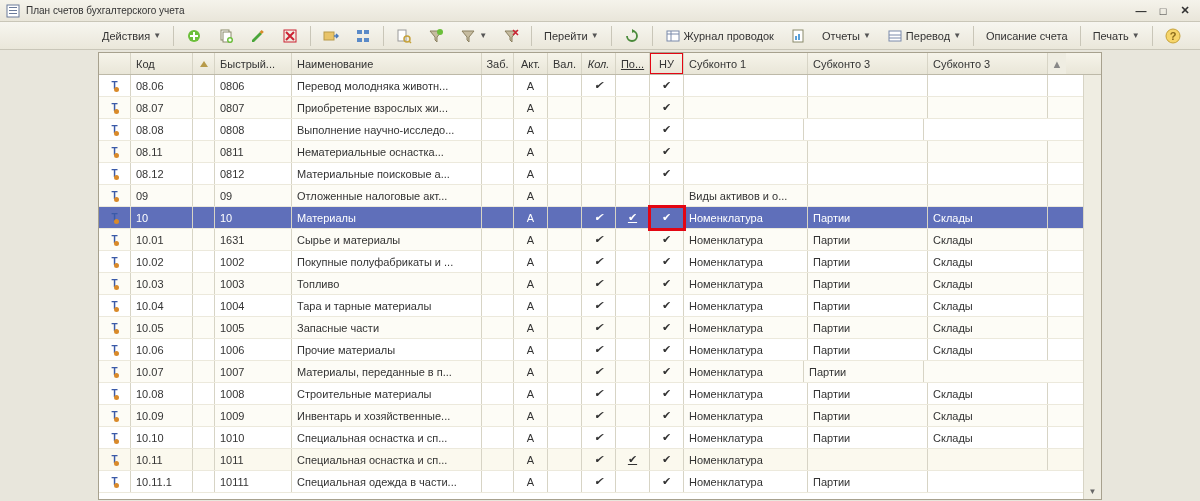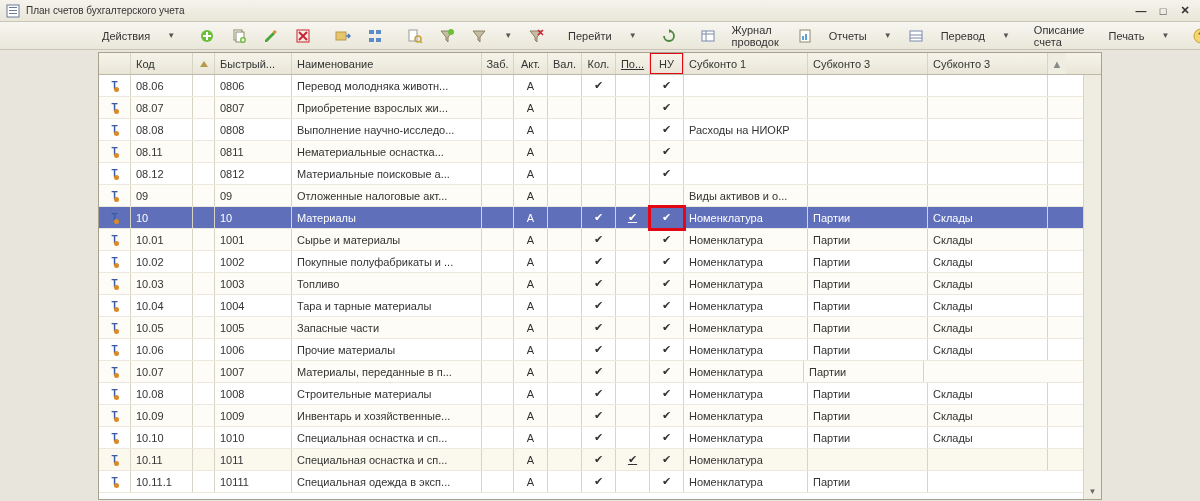--- a/index.html
+++ b/index.html
@@ -7,21 +7,21 @@
 
   
   .titlebar { height: 22px; background: linear-gradient(#f5f3eb,#e9e6da); display: flex; align-items: center; padding: 0 6px; border-bottom: 1px solid #c9c6b8; }
   .titlebar .t-icon { width: 14px; height: 14px; margin-right: 6px; color:#6a7a9a; }
   .titlebar .t-text { flex: 1; color: #333; font-size: 10px; }
   .titlebar .win-btns { display: flex; gap: 4px; }
   .titlebar .win-btn { width: 18px; height: 14px; display:flex; align-items:center; justify-content:center; color:#333; font-weight:bold; cursor:pointer; }
 
   
   .toolbar { height: 28px; background: linear-gradient(#f7f6f0,#eae7da); border-bottom:1px solid #c9c6b8; display:flex; align-items:center; padding:0 6px; gap:2px; padding-left:95px; }
-  .tbtn { height: 22px; padding: 0 6px; display:flex; align-items:center; color:#333; border:1px solid transparent; border-radius:2px; cursor:pointer; gap:17px; }
+  .tbtn { height: 22px; padding: 0 6px; display:flex; align-items:center; color:#333; border:1px solid transparent; border-radius:2px; cursor:pointer; gap:3px; }
   .tbtn .caret { font-size:8px; color:#555; }
   .tsep { width:1px; height:20px; background:#c9c6b8; margin:0 3px; }
   .icn { width:16px; height:16px; display:inline-flex; align-items:center; justify-content:center; }
 
   
   .grid-wrap { margin:2px 98px 2px 98px; border:1px solid #a7a18e; background:#fff; height:448px; display:flex; flex-direction:column;justify-content:flex-end; }
   .grid-head, .grid-row { display:flex; width:100%; }
   .grid-head { background:linear-gradient(#f6f4ea,#e9e6d8); border-bottom:1px solid #bdb9a8; height:22px; flex:0 0 22px; }
   .c { border-right:1px solid #d7d4c5; padding:0 5px; display:flex; align-items:center; overflow:hidden; white-space:nowrap; text-overflow:ellipsis; color:#333; }
   .grid-head .c { position:relative; }
@@ -34,21 +34,21 @@
 
   
   .col-ico   { width:32px; justify-content:center; }
   .col-code  { width:62px; }
   .col-sort  { width:22px; justify-content:center; padding:0; }
   .col-quick { width:77px; }
   .col-name  { width:190px; }
   .col-zab   { width:32px; justify-content:center; }
   .col-akt   { width:34px; justify-content:center; }
   .col-val   { width:34px; justify-content:center; }
-  .col-kol   { width:34px; justify-content:center; }
+  .col-kol   { width:34px; justify-content:center;font-style:italic; }
   .col-po    { width:34px; justify-content:center;text-decoration:underline; }
   .col-nu    { width:34px; justify-content:center; }
   .col-sub1  { width:124px; }
   .col-sub2  { width:120px; }
   .col-sub3  { width:120px; }
   .col-scroll{ width:18px; border-right:none; background:#efede2; }
 
   
   .nu-hl { position:absolute; left:-2px; top:-2px; right:-2px; bottom:-2px; border:3px solid #e30613; pointer-events:none; }
   .cell-hl-box { position:absolute; width:38px; height:26px; border:3px solid #e30613; pointer-events:none; z-index:5; }
@@ -336,21 +336,20 @@
           <div class="c col-quick">0808</div>
           <div class="c col-name">Выполнение научно-исследо...</div>
           <div class="c col-zab"></div>
           <div class="c col-akt">А</div>
           <div class="c col-val"></div>
           <div class="c col-kol"></div>
           <div class="c col-po"></div>
           <div class="c col-nu">
             <span class="chk">✔</span>
           </div>
-          <div class="c col-sub1">Расходы на НИОКР</div>
           <div class="c col-sub2"></div>
           <div class="c col-sub3"></div>
         </div>
         <div class="grid-row">
           <div class="c col-ico">
             <span class="rowico">T</span>
           </div>
           <div class="c col-code">08.11</div>
           <div class="c col-sort"></div>
           <div class="c col-quick">0811</div>
@@ -428,21 +427,21 @@
           <div class="c col-sub1">Номенклатура</div>
           <div class="c col-sub2">Партии</div>
           <div class="c col-sub3">Склады</div>
         </div>
         <div class="grid-row">
           <div class="c col-ico">
             <span class="rowico">T</span>
           </div>
           <div class="c col-code">10.01</div>
           <div class="c col-sort"></div>
-          <div class="c col-quick">1001</div>
+          <div class="c col-quick">1631</div>
           <div class="c col-name">Сырье и материалы</div>
           <div class="c col-zab"></div>
           <div class="c col-akt">А</div>
           <div class="c col-val"></div>
           <div class="c col-kol">
             <span class="chk">✔</span>
           </div>
           <div class="c col-po"></div>
           <div class="c col-nu">
             <span class="chk">✔</span>
@@ -672,21 +671,21 @@
           <div class="c col-sub2"></div>
           <div class="c col-sub3"></div>
         </div>
         <div class="grid-row">
           <div class="c col-ico">
             <span class="rowico">T</span>
           </div>
           <div class="c col-code">10.11.1</div>
           <div class="c col-sort"></div>
           <div class="c col-quick">10111</div>
-          <div class="c col-name">Специальная одежда в эксп...</div>
+          <div class="c col-name">Специальная одежда в части...</div>
           <div class="c col-zab"></div>
           <div class="c col-akt">А</div>
           <div class="c col-val"></div>
           <div class="c col-kol">
             <span class="chk">✔</span>
           </div>
           <div class="c col-po"></div>
           <div class="c col-nu">
             <span class="chk">✔</span>
           </div>

